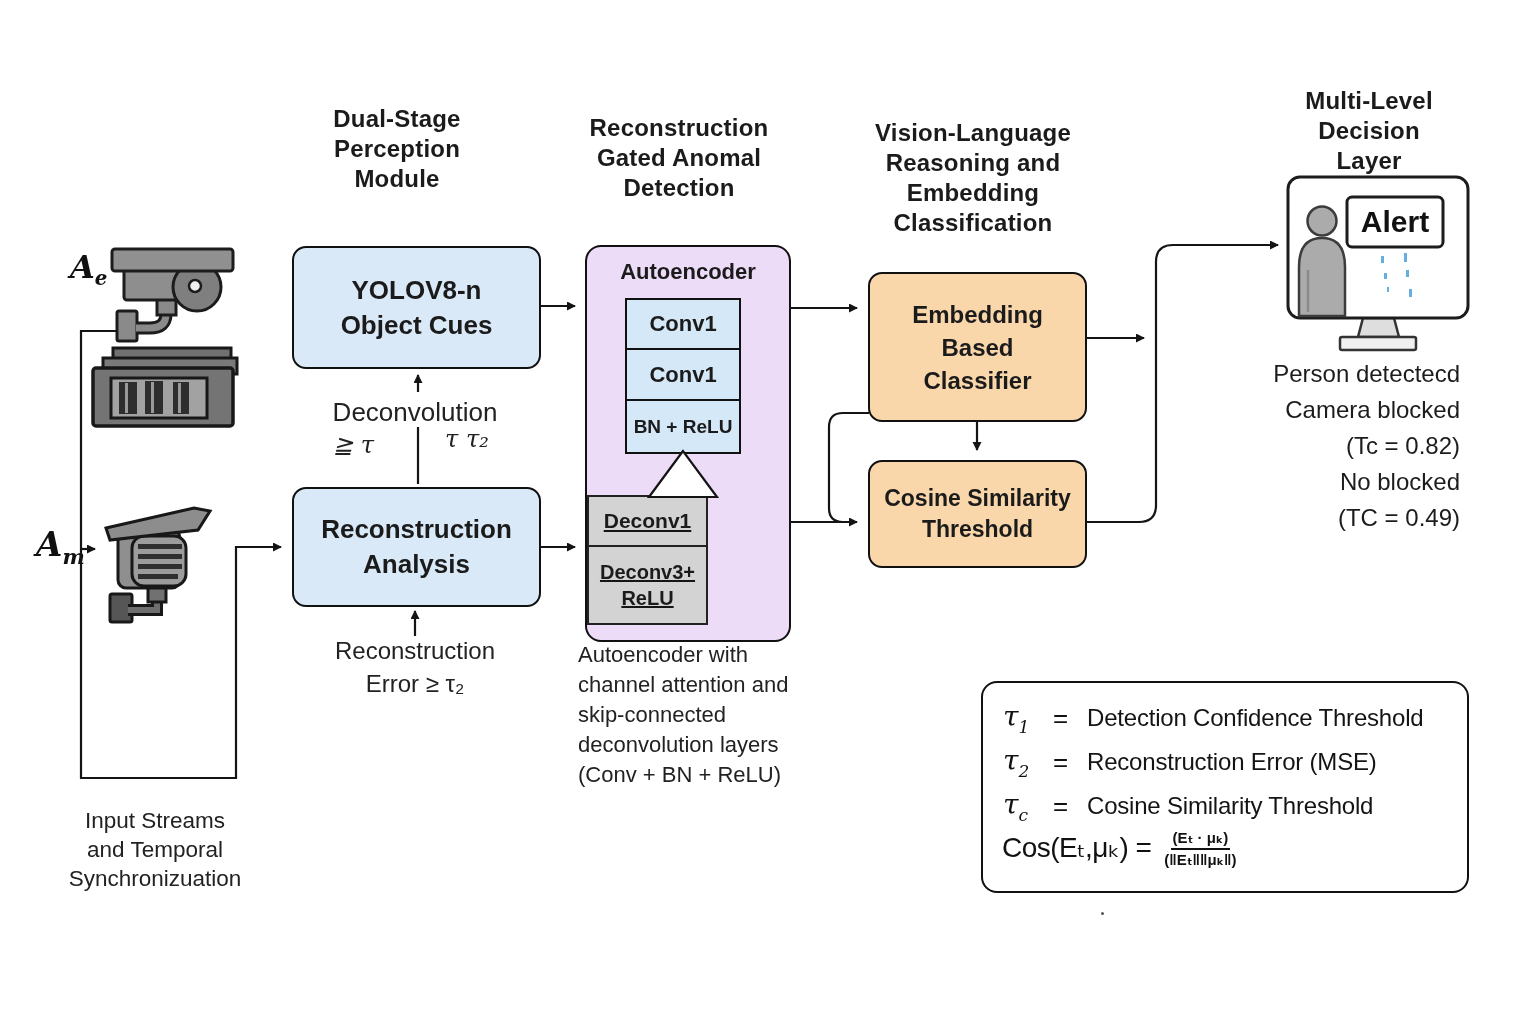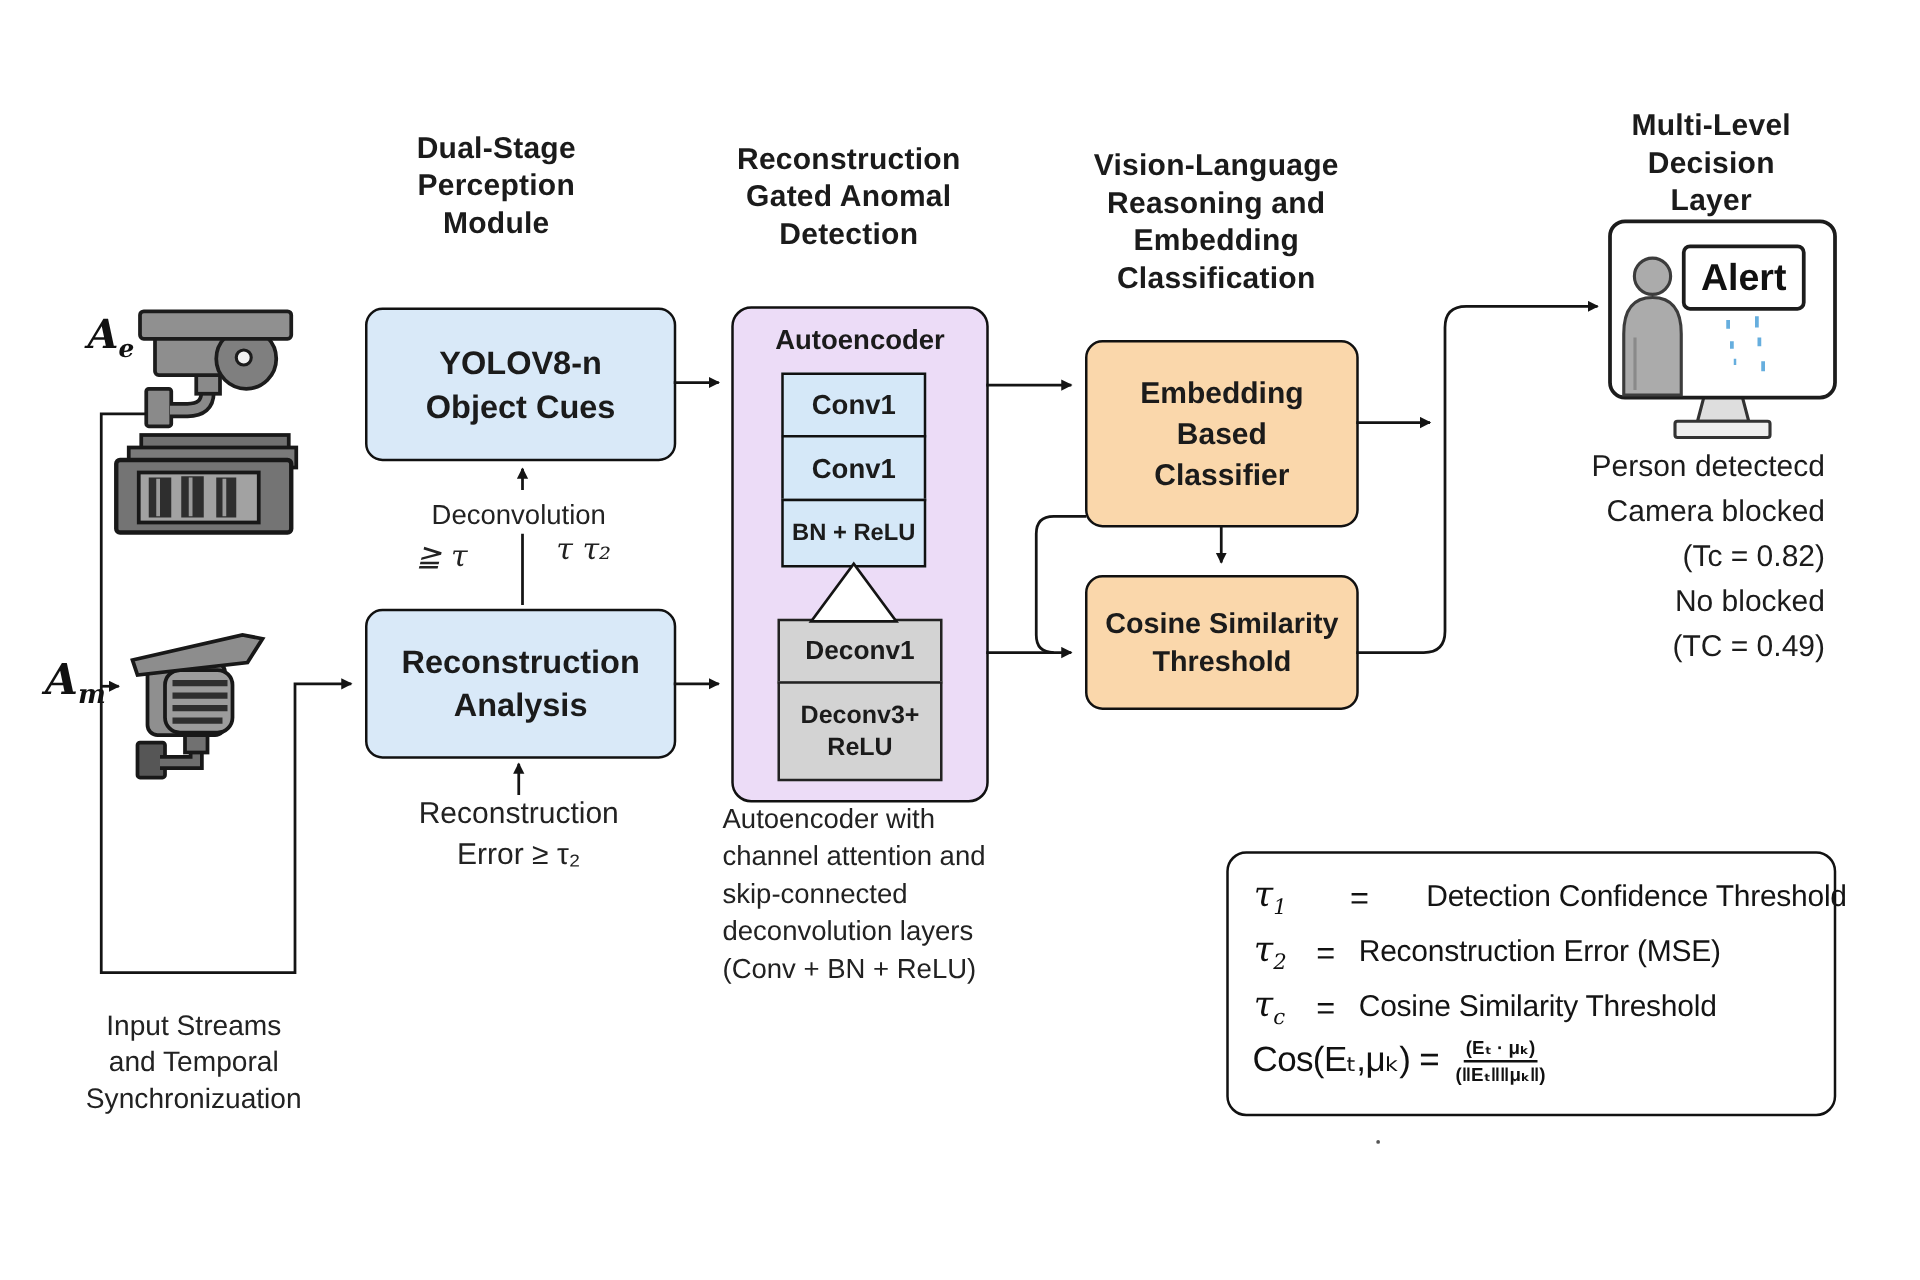--- a/index.html
+++ b/index.html
@@ -115,35 +115,35 @@
 
   <div class="box blue" style="left:292px;top:246px;width:245px;height:119px;font-size:26px;line-height:35px;">
     <div>YOLOV8-n
 Object Cues</div>
   </div>
   <div class="box blue" style="left:292px;top:487px;width:245px;height:116px;font-size:26px;line-height:35px;">
     <div>Reconstruction
 Analysis</div>
   </div>
 
-  <div class="cap" style="left:320px;top:397px;width:190px;text-align:center;font-size:22px;">Deconvolution</div>
+  <div class="cap" style="left:320px;top:397px;width:190px;text-align:center;font-size:26px;">Deconvolution</div>
   <div class="cap tau" style="left:333px;top:430px;font-size:24px;">≧ τ</div>
   <div class="cap tau" style="left:432px;top:424px;font-size:24px;margin-left:13px;">τ τ₂</div>
   <div class="cap" style="left:305px;top:634px;width:220px;text-align:center;font-size:24px;line-height:33px;">Reconstruction
 Error ≥ τ₂</div>
 
   <div class="panel" style="left:585px;top:245px;width:202px;height:393px;">
     <div style="position:absolute;left:0;top:12px;width:100%;text-align:center;font-weight:bold;font-size:22px;color:#1b1b1b;">Autoencoder</div>
   </div>
   <div class="abs" style="left:625px;top:300px;width:116px;">
     <div class="cell" style="height:48px;font-size:22px;">Conv1</div>
     <div class="cell" style="height:49px;font-size:22px;">Conv1</div>
     <div class="cell" style="height:51px;font-size:19px;">BN + ReLU</div>
   </div>
-  <div class="abs" style="left:622px;top:497px;width:132px;">
+  <div class="abs" style="left:587px;top:497px;width:121px;text-decoration:underline;">
     <div class="cell gray" style="height:48px;font-size:21px;">Deconv1</div>
     <div class="cell gray" style="height:76px;font-size:20px;line-height:26px;">Deconv3+
 ReLU</div>
   </div>
 
   <div class="cap" style="left:578px;top:640px;width:270px;font-size:22px;">Autoencoder with
 channel attention and
 skip-connected
 deconvolution layers
 (Conv + BN + ReLU)</div>
@@ -179,21 +179,21 @@
 
   <div class="results">
     <div>Person detectecd</div>
     <div>Camera blocked</div>
     <div>(Tc =  0.82)</div>
     <div>No blocked</div>
     <div>(TC = 0.49)</div>
   </div>
 
   <div class="legend">
-    <div class="lrow" style="top:18px;gap:27px;">
+    <div class="lrow" style="top:18px;">
       <span class="lsym"><span>τ</span><sub>1</sub></span>
       <span class="leq">=</span>
       <span class="ldef">Detection Confidence Threshold</span>
     </div>
     <div class="lrow" style="top:62px;">
       <span class="lsym"><span>τ</span><sub>2</sub></span>
       <span class="leq">=</span>
       <span class="ldef">Reconstruction Error (MSE)</span>
     </div>
     <div class="lrow" style="top:106px;">

